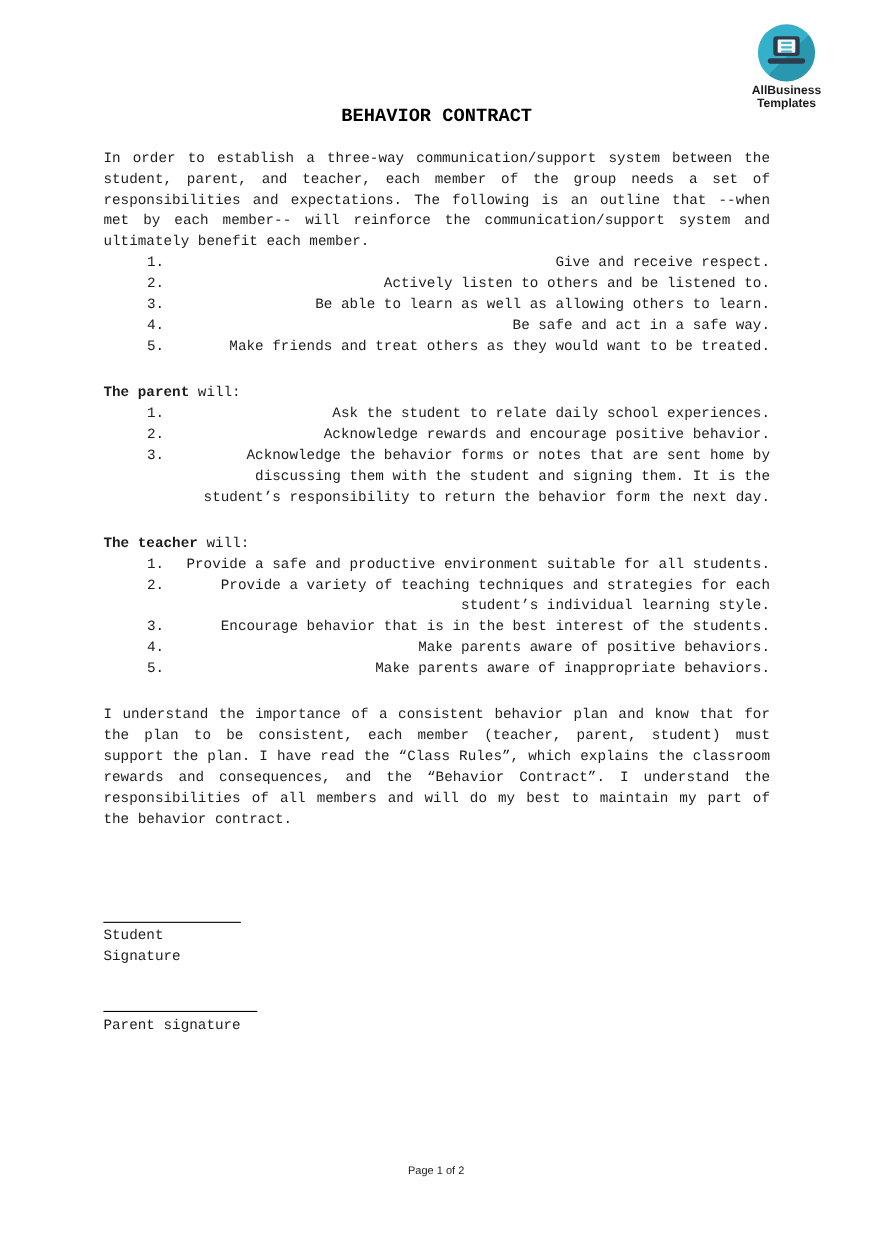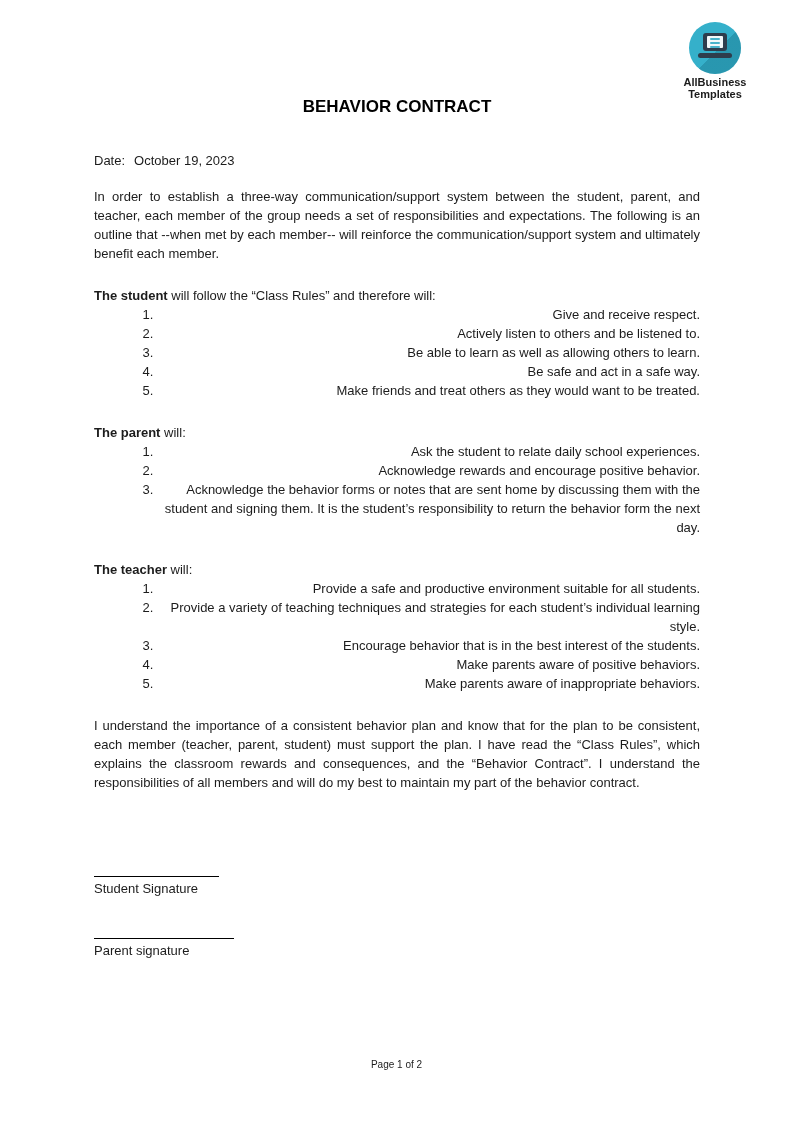--- a/index.html
+++ b/index.html
@@ -66,21 +66,21 @@
   }
   .logo-text {
     margin-top: 2px;
     font-size: 11px;
     line-height: 12px;
     font-weight: 700;
     color: #1b1b1b;
   }
 
   
-  .content { padding: 97px 93px 0 94px; }
+  .content { padding: 97px 93px 0 94px; font-family: Liberation Mono, monospace; }
 
   .doc-title {
     text-align: center;
     font-size: 17px;
     font-weight: 700;
     color: #000000;
     line-height: 20px;
   }
 
   .date-line { margin-top: 34px; }
@@ -141,29 +141,23 @@
     <div class="logo-text">
       <div>AllBusiness</div>
       <div>Templates</div>
     </div>
   </div>
 
   <div class="content">
 
     <div class="doc-title">BEHAVIOR CONTRACT</div>
 
-    <div class="date-line">
-      <span>Date:</span><span class="date-value">October 19, 2023</span>
-    </div>
 
     <p class="para intro">In order to establish a three-way communication/support system between the student, parent, and teacher, each member of the group needs a set of responsibilities and expectations. The following is an outline that --when met by each member-- will reinforce the communication/support system and ultimately benefit each member.</p>
 
-    <div class="section-lead">
-      <span class="lead-bold">The student</span><span> will follow the “Class Rules” and therefore will:</span>
-    </div>
     <ol class="rules">
       <li>Give and receive respect.</li>
       <li>Actively listen to others and be listened to.</li>
       <li>Be able to learn as well as allowing others to learn.</li>
       <li>Be safe and act in a safe way.</li>
       <li>Make friends and treat others as they would want to be treated.</li>
     </ol>
 
     <div class="section-lead">
       <span class="lead-bold">The parent</span><span> will:</span>

